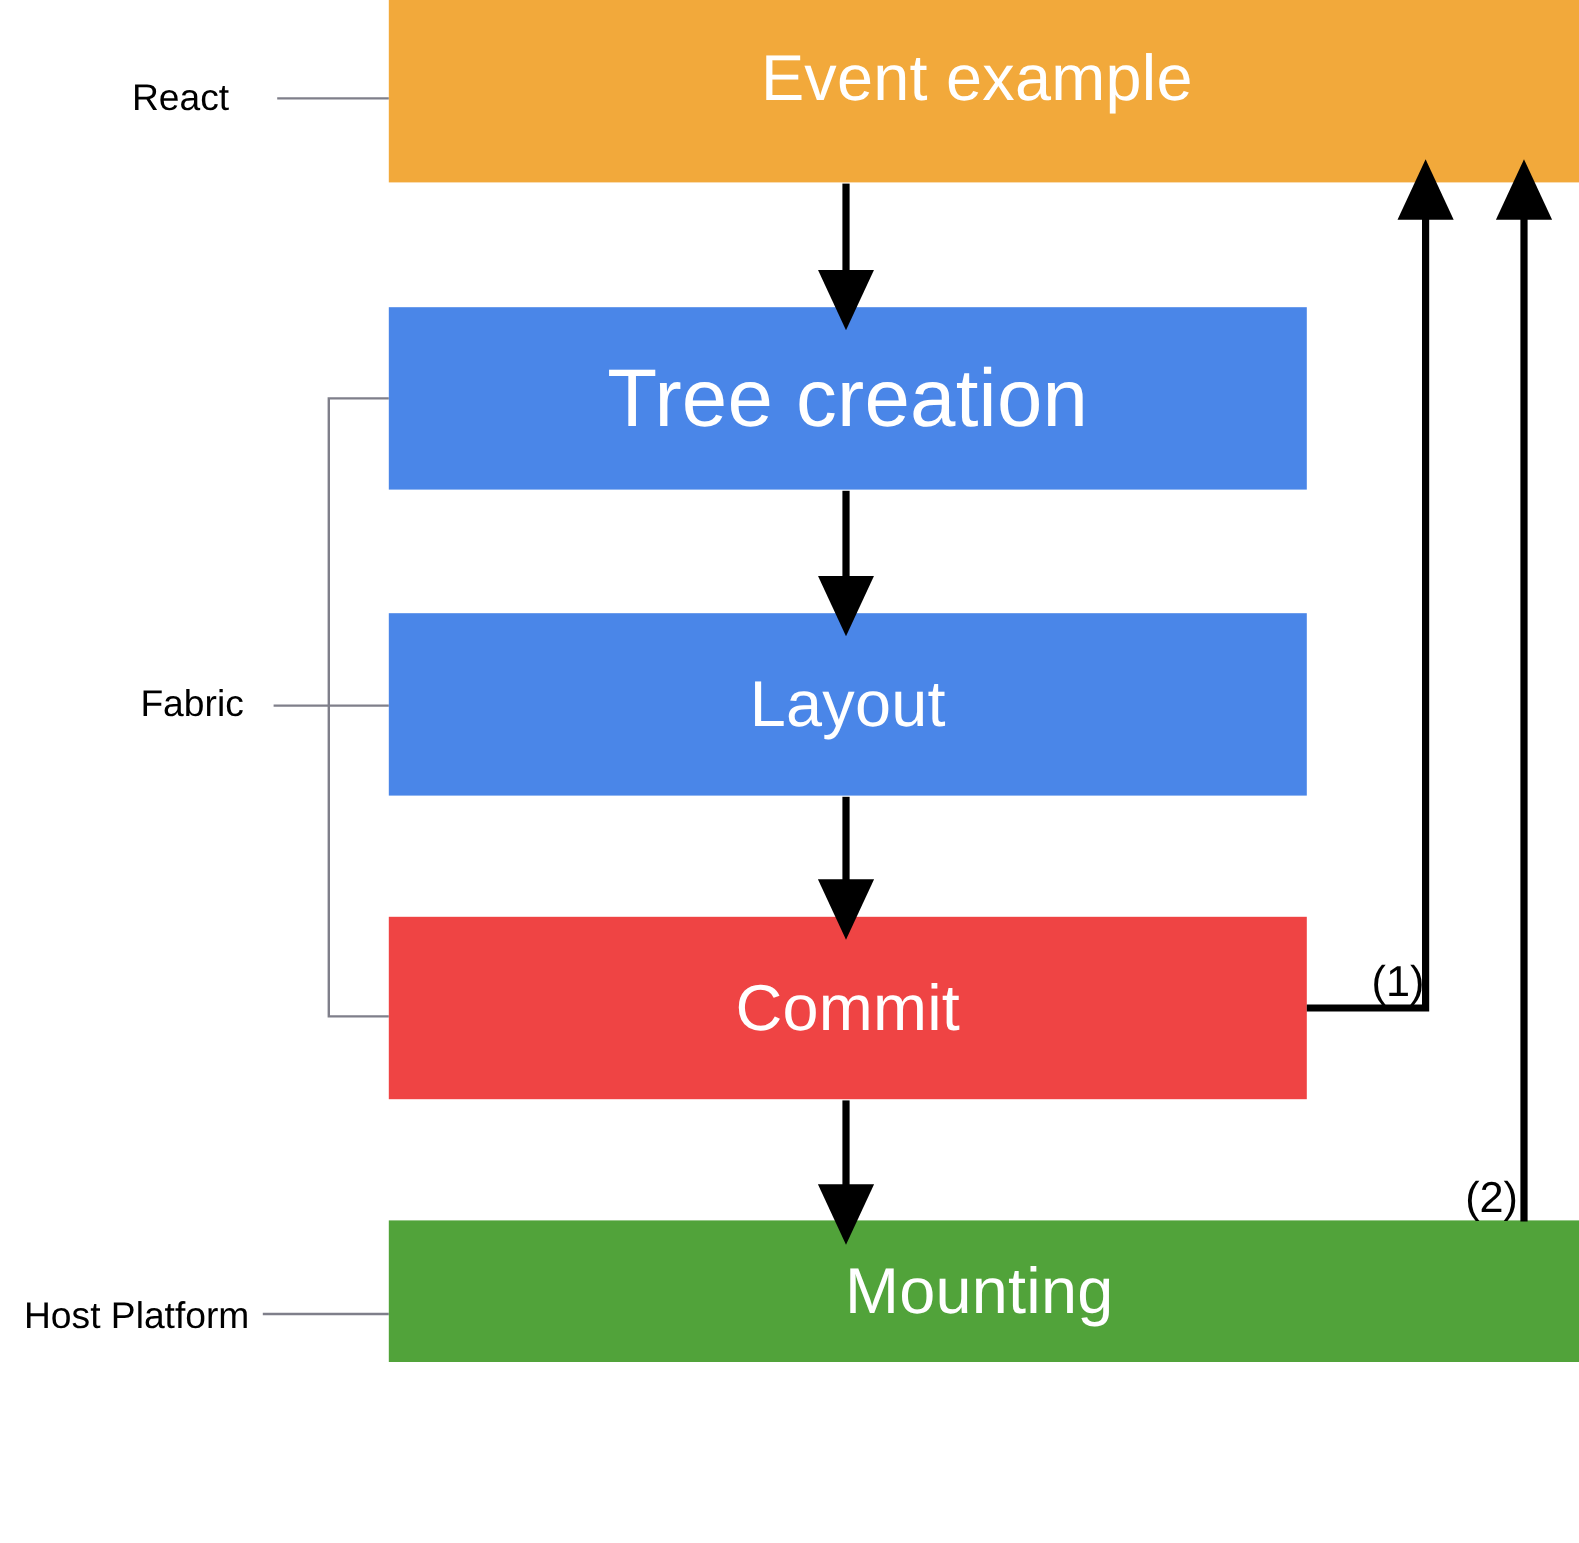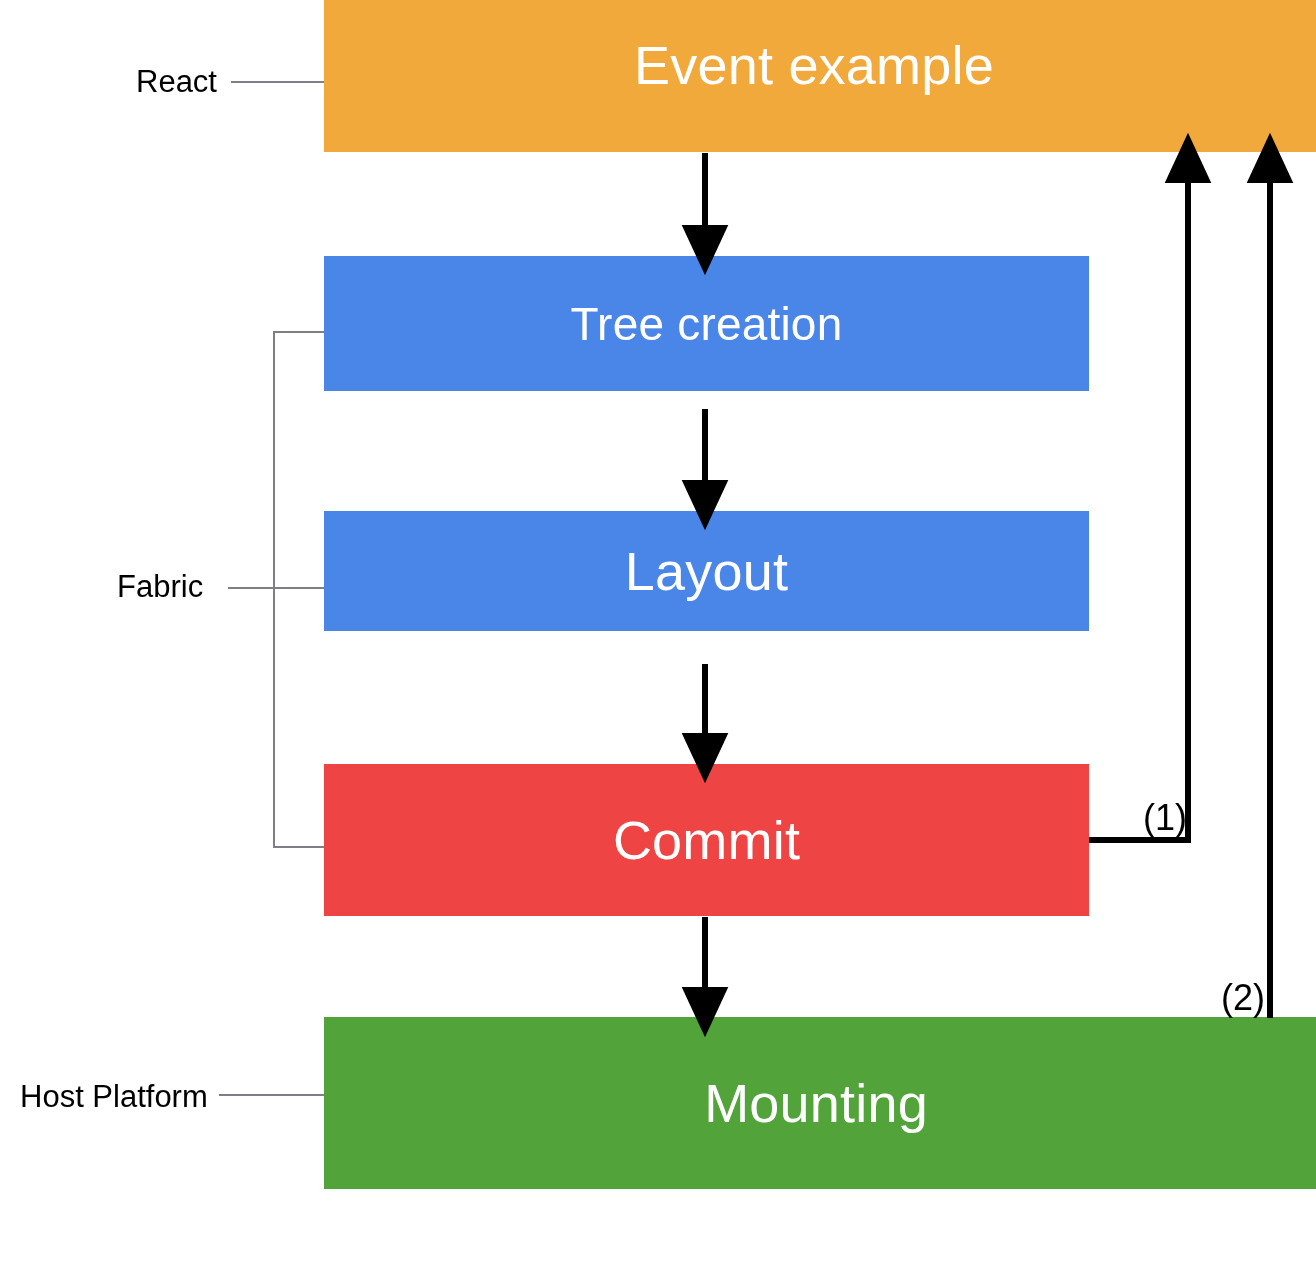--- a/index.html
+++ b/index.html
@@ -22,36 +22,36 @@
     display: flex;
     align-items: center;
     justify-content: center;
     color: #ffffff;
     font-weight: 400;
     letter-spacing: 0.2px;
     line-height: 1;
     white-space: nowrap;
   }
   .box-event   { left: 324px; top: -22px;   width: 992px; height: 174px; background: #F2A93B; font-size: 54px; }
-  .box-tree    { left: 324px; top: 256px;  width: 765px; height: 135px; background: #4A86E8; font-size: 46px; }
-  .box-layout  { left: 324px; top: 511px;  width: 765px; height: 120px; background: #4A86E8; font-size: 54px; text-align: center; }
+  .box-tree    { left: 324px; top: 256px;  width: 765px; height: 152px; background: #4A86E8; font-size: 68px; }
+  .box-layout  { left: 324px; top: 511px;  width: 765px; height: 152px; background: #4A86E8; font-size: 54px; text-align: center; }
   .box-commit  { left: 324px; top: 764px;  width: 765px; height: 152px; background: #ef4444; font-size: 54px; }
-  .box-mount   { left: 324px; top: 1017px; width: 992px; height: 172px; background: #51A33A; font-size: 54px; }
+  .box-mount   { left: 324px; top: 1017px; width: 992px; height: 118px; background: #51A33A; font-size: 54px; }
 
   .box-event .box-text  { transform: translateX(-6px); }
   .box-mount .box-text  { transform: translateX(-4px); }
 
   .side-label {
     position: absolute;
     color: #000000;
     font-size: 31px;
     line-height: 1;
     white-space: nowrap;
   }
-  .lbl-react { left: 136px; top: 66px; }
+  .lbl-react { left: 110px; top: 66px; }
   .lbl-fabric { left: 117px; top: 571px; }
   .lbl-host  { left: 20px;   top: 1081px; }
 
   .callout-num {
     position: absolute;
     color: #000000;
     font-size: 36px;
     line-height: 1;
     white-space: nowrap;
   }

